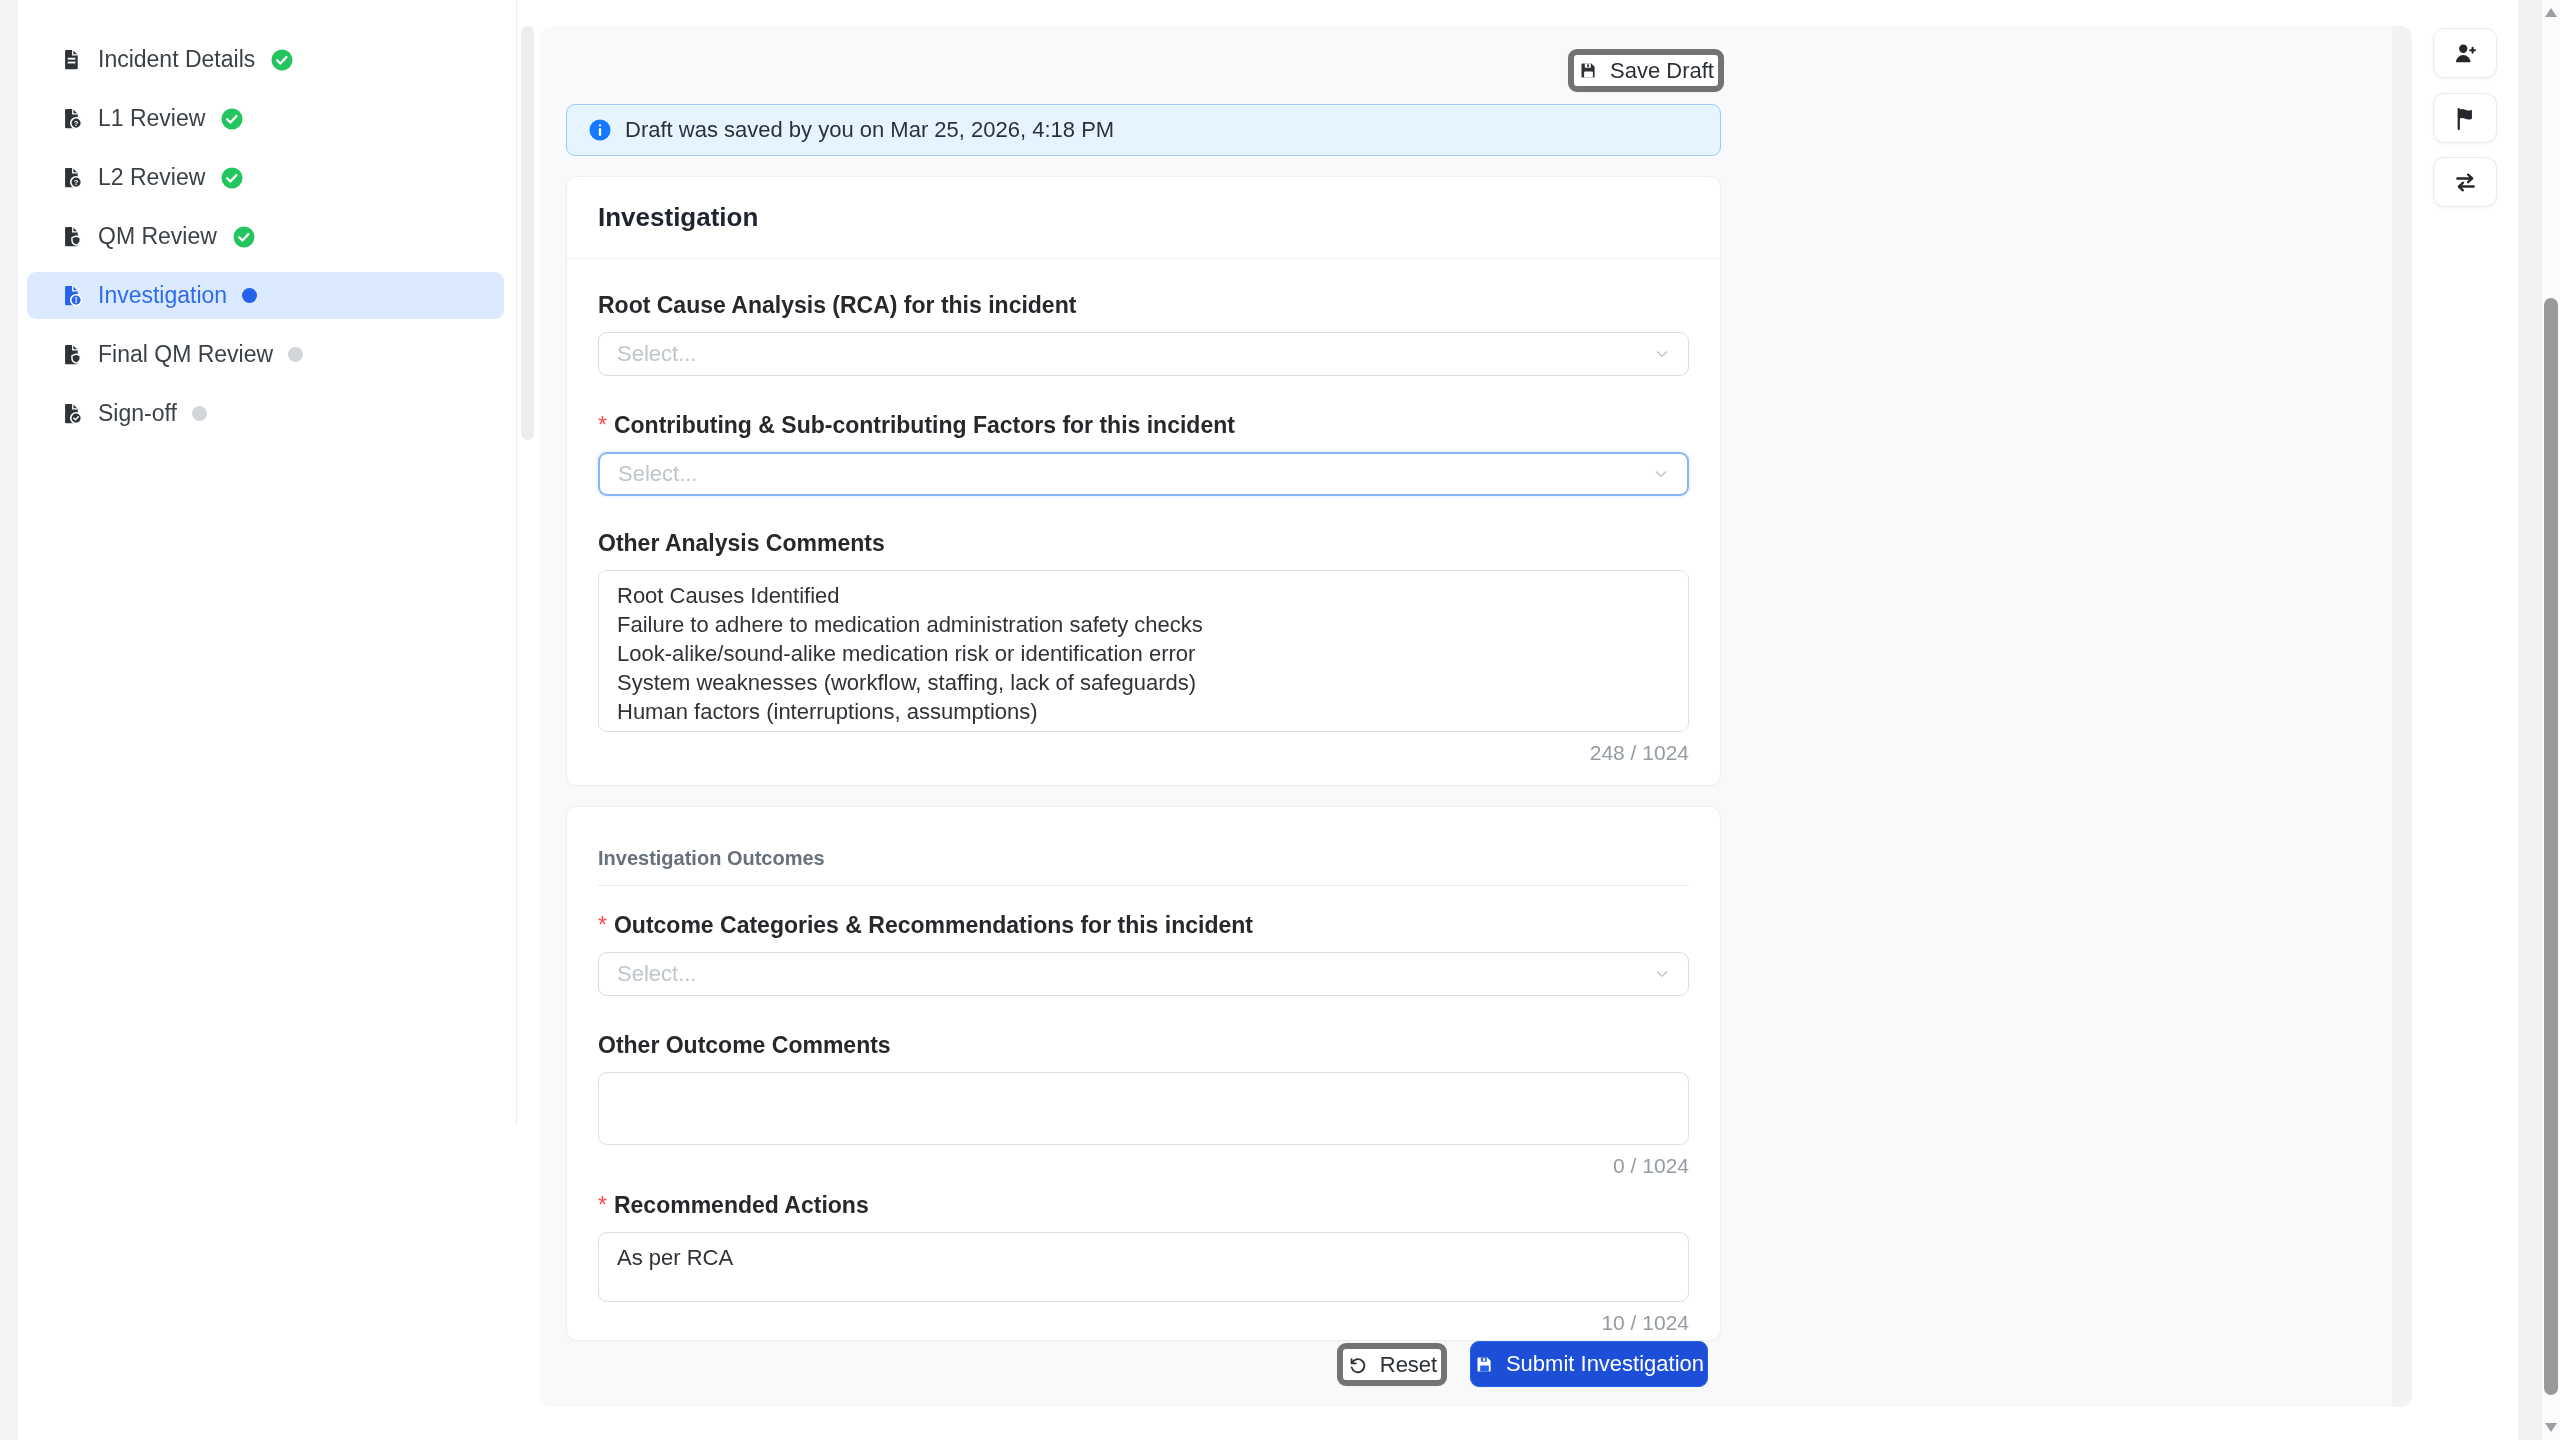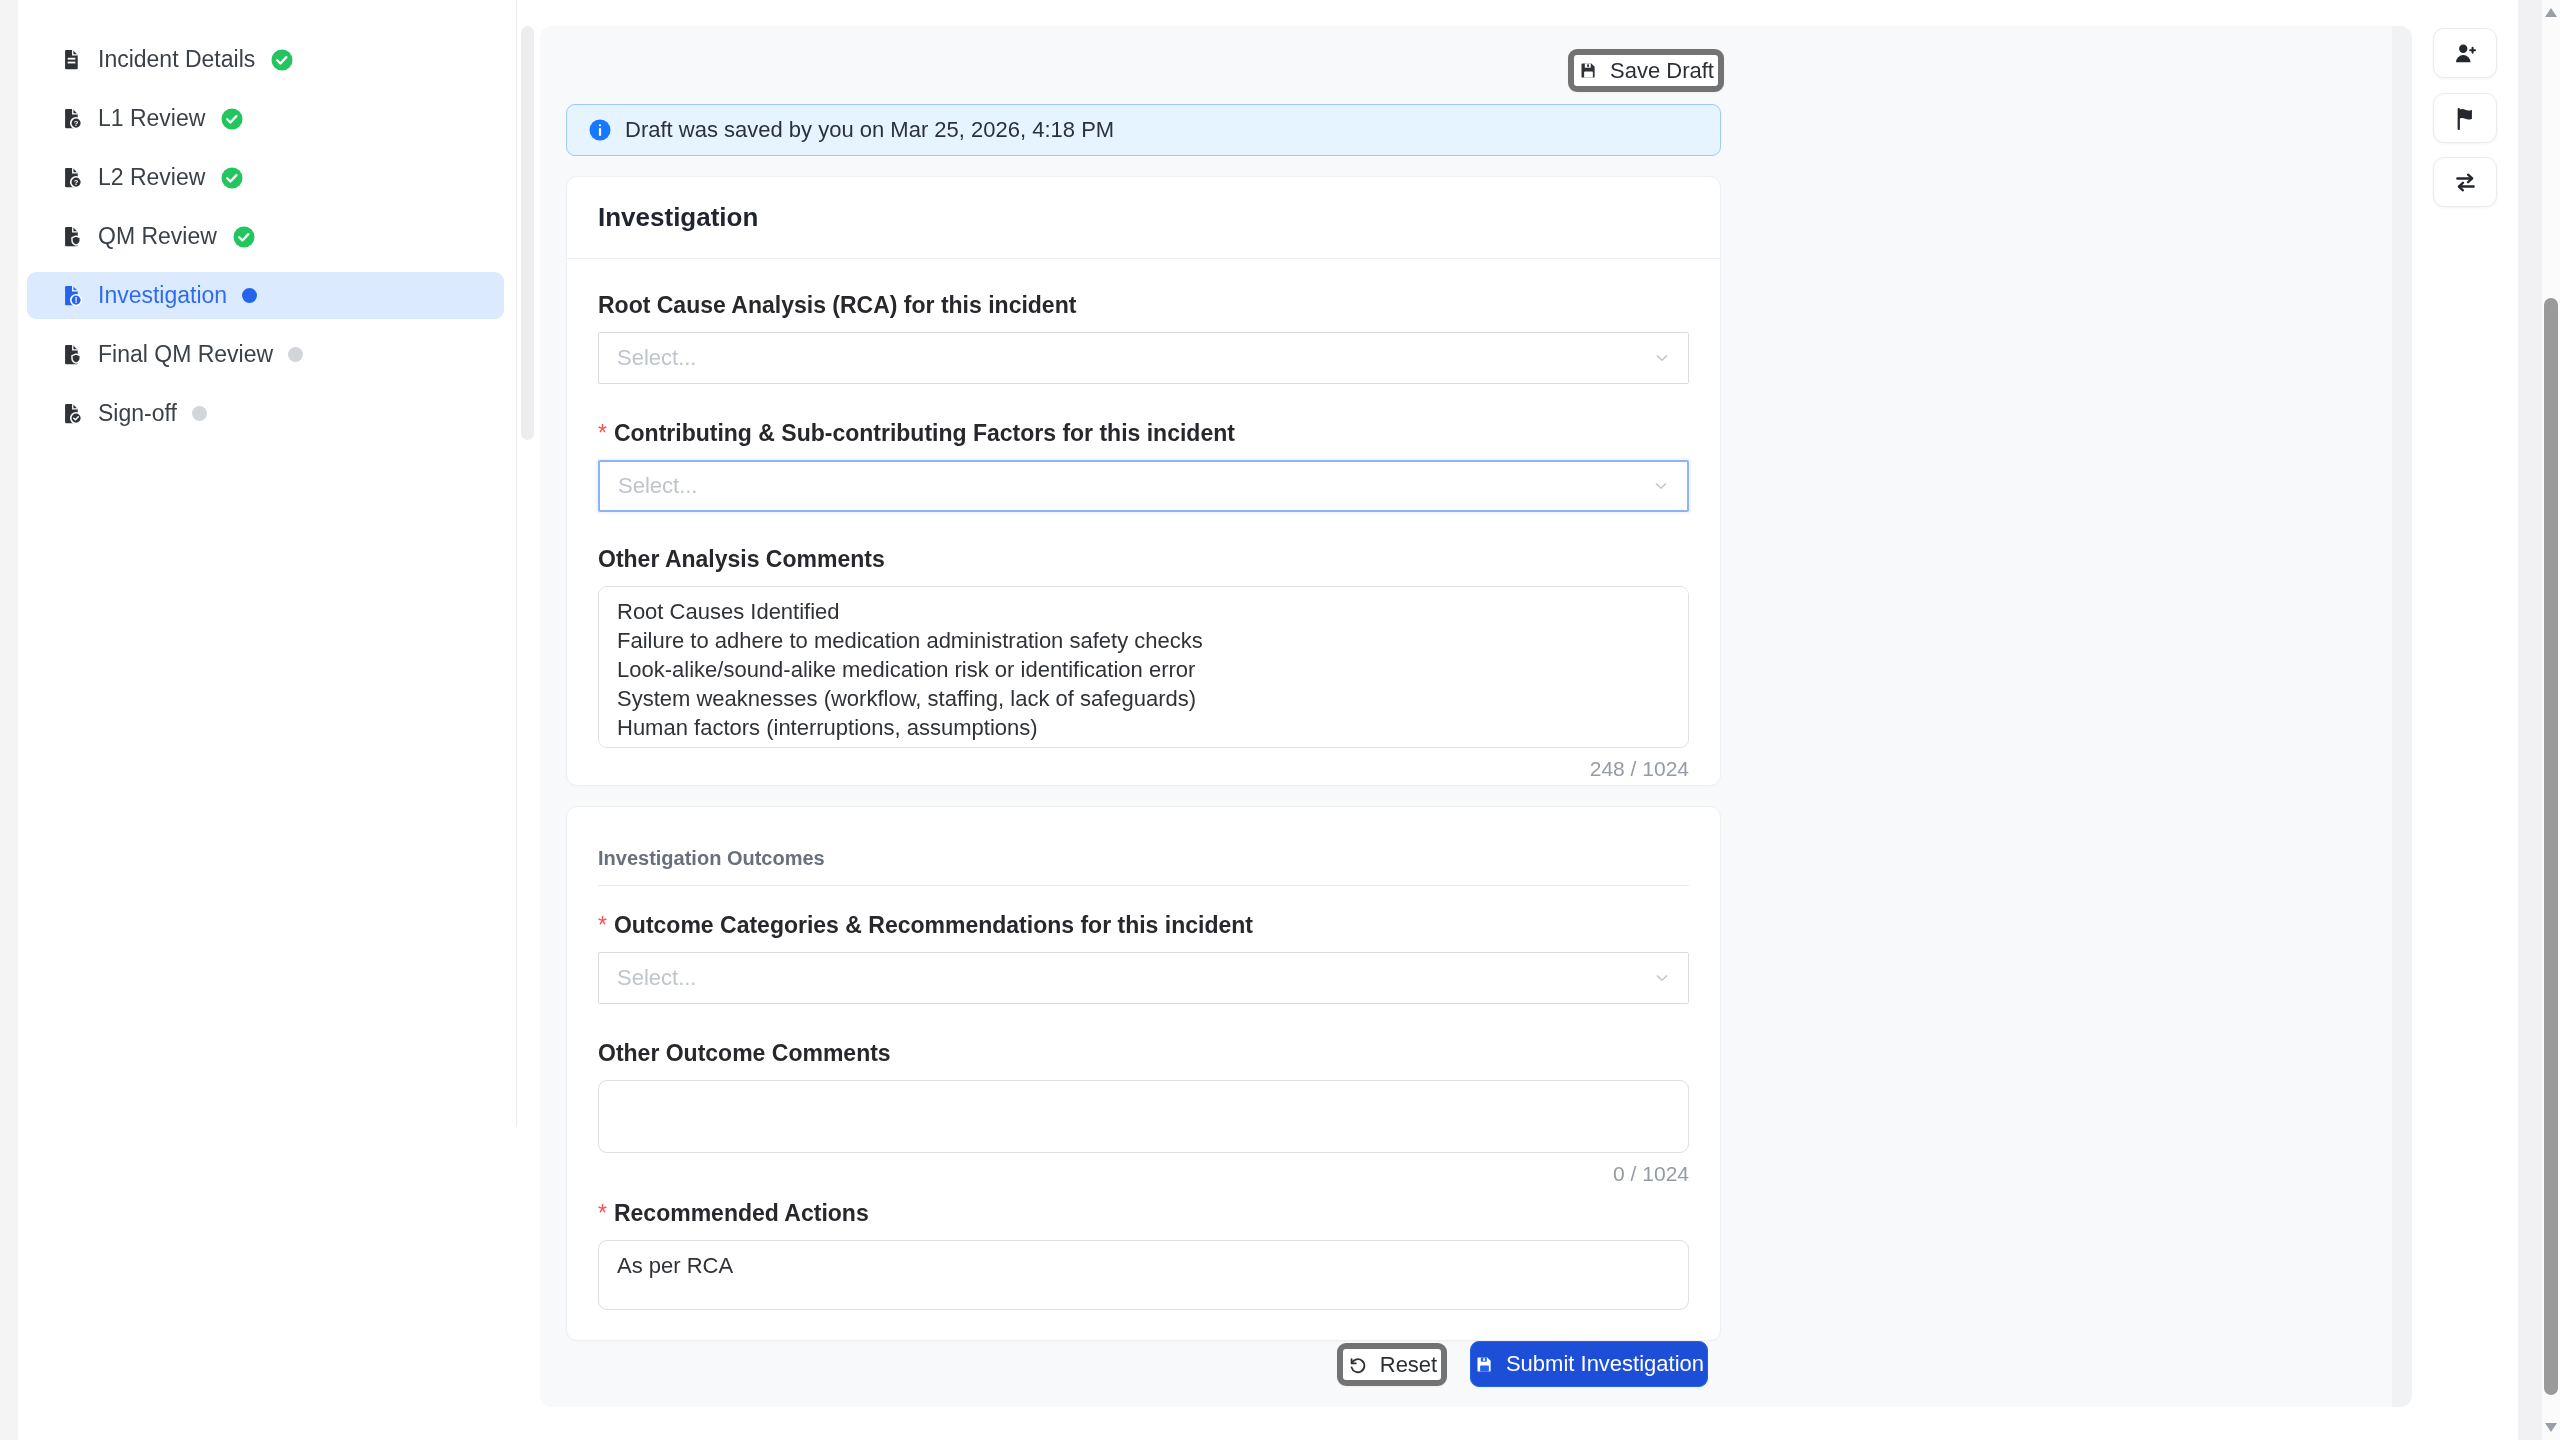--- a/index.html
+++ b/index.html
@@ -50,21 +50,21 @@
           border:1px solid #edeff2; border-radius:11px; box-shadow:0 1px 2px rgba(0,0,0,.02); }
   .card1 { top:150px; height:610px; }
   .card2 { top:780px; height:535px; }
   .card-header { padding:25px 31px; }
   .card-header h2 { font-size:26px; font-weight:700; color:#1f2430; }
   .card-hr { border-top:1px solid #eef0f2; }
   .card-body { padding:33px 31px 0 31px; }
 
   .field-label { font-size:23px; font-weight:700; color:#26282c; display:flex; gap:7px; }
   .req { color:#ff4d4f; font-size:23px; font-weight:400; }
-  .select { margin-top:13px; height:52px; border:1px solid #d9dce1; border-radius:2px;
+  .select { margin-top:13px; height:44px; border:1px solid #d9dce1; border-radius:9px;
             background:#fff; display:flex; align-items:center; justify-content:space-between;
             padding:0 16px 0 18px; cursor:pointer; }
   .select .ph { font-size:22px; color:#bfc5cc; }
   .select.focused { border:2px solid #8ab4f8; box-shadow:0 0 0 2px rgba(64,150,255,.08); }
   .gap36 { height:36px; } .gap34 { height:34px; }
 
   textarea { width:100%; border:1px solid #dcdfe3; border-radius:9px; background:#fff;
              font-family:"Liberation Sans","DejaVu Sans",sans-serif;
              font-size:22px; line-height:29px; color:#2f3237; padding:10px 18px;
              resize:none; outline:none; margin-top:13px; display:block; }
@@ -298,20 +298,21 @@
         </div>
         <textarea class="ta-md" spellcheck="false" style=""></textarea>
         <div class="count">0 / 1024</div>
 
         <div style="height:14px;"></div>
         <div class="field-label">
           <span class="req">*</span>
           <span>Recommended Actions</span>
         </div>
         <textarea class="ta-sm" spellcheck="false" style="">As per RCA</textarea>
+        <div class="count">10 / 1024</div>
       </div>
     </section>
 
     <button class="btn reset-btn">
       <svg width="22" height="22" viewBox="0 0 24 24">
         <path d="M5 5.6v4.6h4.6" fill="none" stroke="#2f3237" stroke-width="2" stroke-linecap="round" stroke-linejoin="round"></path>
         <path d="M5.3 10A7.1 7.1 0 1 1 5 14.6" fill="none" stroke="#2f3237" stroke-width="2" stroke-linecap="round"></path>
       </svg>
       <span>Reset</span>
     </button>

